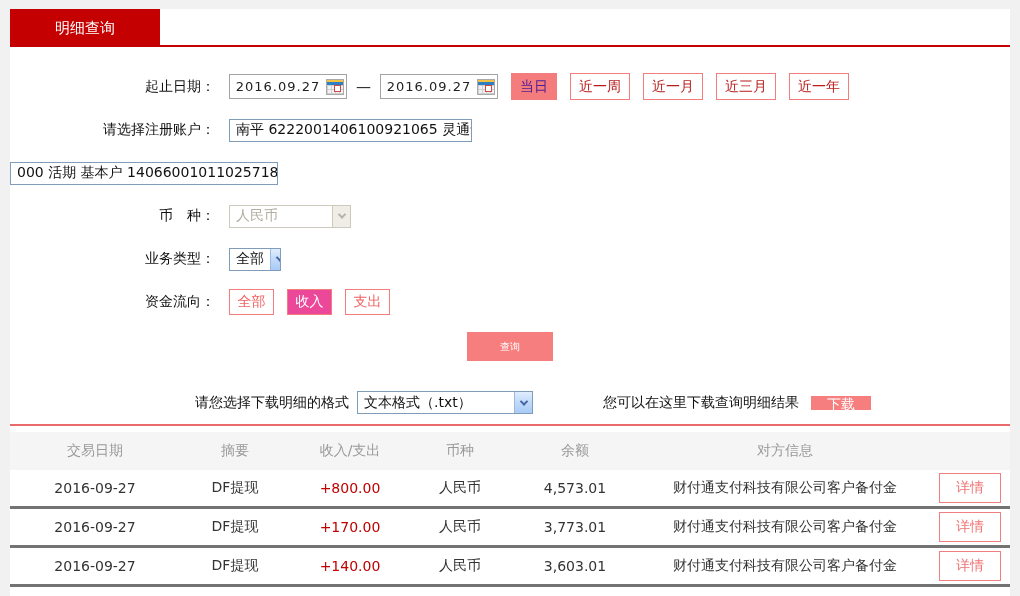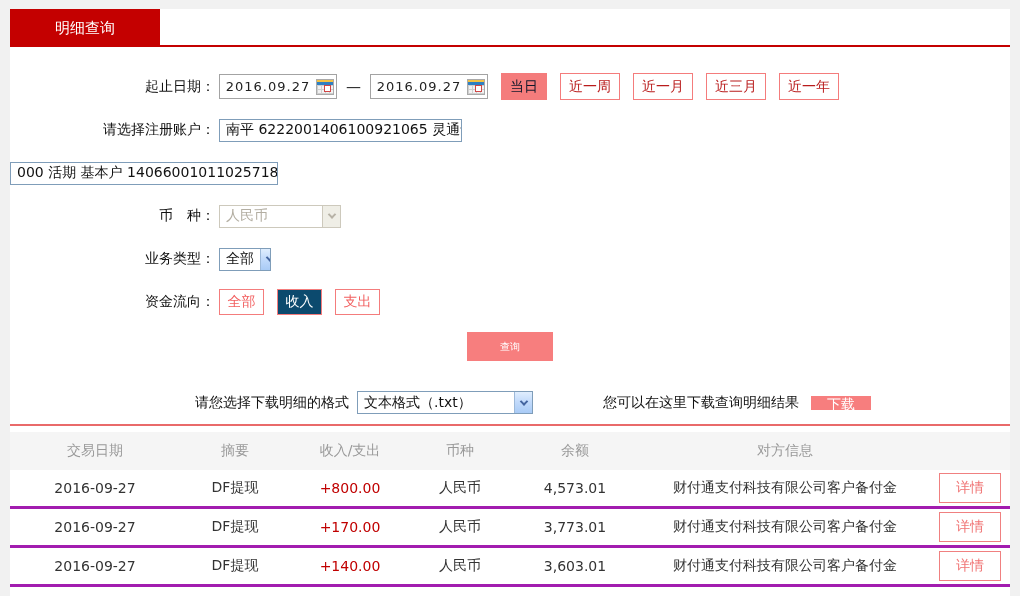--- a/index.html
+++ b/index.html
@@ -16,21 +16,21 @@
   .tabbar { height: 38px; border-bottom: 2px solid #c40000; background: #fff; }
   .tab {
     width: 150px; height: 38px; background: #c40000; color: #fff;
     display: flex; align-items: center; justify-content: center;
     font-size: 15px; cursor: pointer;
   }
 
   
   .form { padding-top: 26px; }
   .form-row { display: flex; align-items: center; margin-bottom: 17px; min-height: 26px; }
-  .form-label { width: 205px; margin-right: 4px; text-align: right; color: #111; flex: none; }
+  .form-label { width: 205px; margin-right: 14px; text-align: right; color: #111; flex: none; }
 
   .date-input {
     width: 118px; height: 25px; border: 1px solid #a3a3a3; background: #fff;
     display: inline-flex; align-items: center; cursor: pointer;
   }
   .date-input .dtxt { flex: 1; text-align: center; letter-spacing: 1px; font-size: 13px; color: #222; }
   .cal-icon {
     width: 18px; height: 16px; border: 1px solid #aaa; margin-right: 2px; position: relative;
     background:
       repeating-linear-gradient(0deg, #cfcfcf 0 1px, transparent 1px 4px),
@@ -40,21 +40,21 @@
     background: linear-gradient(180deg, #f2c244 0 2px, #2e7fc2 2px 5px); }
   .cal-icon::after { content:""; position:absolute; right:2px; bottom:2px; width:5px; height:5px;
     border:1px solid #d04545; background:#fff; }
   .date-dash { margin: 0 9px; color: #333; font-size: 15px; }
 
   .period-btn {
     height: 27px; padding: 0 8px; margin-left: 13px; background: #fff;
     border: 1px solid #f47c7c; color: #b91c1c; font-size: 14px; cursor: pointer;
     font-family: inherit;
   }
-  .period-btn.active { background: #f47c7c; color: #0f172a; }
+  .period-btn.active { background: #f47c7c; color: #4c1d95; }
 
   
   .xp-select {
     height: 23px; border: 1px solid #7f9db9; background: #fff;
     display: inline-flex; align-items: center; cursor: pointer; overflow: hidden;
   }
   .xp-select .txt { padding: 0 6px; white-space: nowrap; flex: 1; font-size: 14px; color: #111; }
   .xp-select .btn {
     width: 18px; align-self: stretch; flex: none;
     background: linear-gradient(180deg, #e0eefe, #c3dbfb 45%, #a9cbf6);
@@ -72,21 +72,21 @@
   .w-sub { width: 268px; }
   .w-currency { width: 122px; }
   .w-business { width: 52px; }
   .w-format { width: 176px; }
 
   .flow-btn {
     width: 45px; height: 26px; margin-right: 13px; background: #fff;
     border: 1px solid #f47c7c; color: #f25f5f; font-size: 14px; cursor: pointer;
     font-family: inherit;
   }
-  .flow-btn.active { background: #0c4a6e; color: #fff; }
+  .flow-btn.active { background: #ec4899; color: #fff; }
 
   .query-btn {
     display: block; margin: 15px auto 0; width: 86px; height: 29px;
     background: #f77e7e; color: #fff; border: none; font-size: 10px; cursor: pointer;
     font-family: inherit;
   }
 
   
   .dl-row { display: flex; align-items: center; margin-top: 30px; margin-left: 185px; }
   .dl-label { margin-right: 8px; color: #111; }
@@ -95,21 +95,21 @@
     width: 60px; height: 14px; background: #f77e7e; color: #fff; border: none;
     font-size: 14px; cursor: pointer; font-family: inherit;
   }
 
   .pink-line { height: 2px; background: #e96a6a; margin-top: 10px; }
 
   
   .grid-cols { display: grid; grid-template-columns: 170px 110px 120px 100px 130px 290px 1fr; }
   .thead { background: #f5f5f5; height: 38px; align-items: center; color: #999; margin-top: 6px; }
   .th { text-align: center; }
-  .trow { height: 39px; align-items: center; background: #fff; border-bottom: 3px solid #a21caf; }
+  .trow { height: 39px; align-items: center; background: #fff; border-bottom: 3px solid #737373; }
   .td { text-align: center; color: #333; }
   .td-amount { color: #c00000; }
   .detail-btn {
     width: 62px; height: 30px; border: 1px solid #f08080; color: #f07575;
     background: #fff; font-size: 14px; cursor: pointer; font-family: inherit;
   }
 </style>
 </head>
 <body>
 

